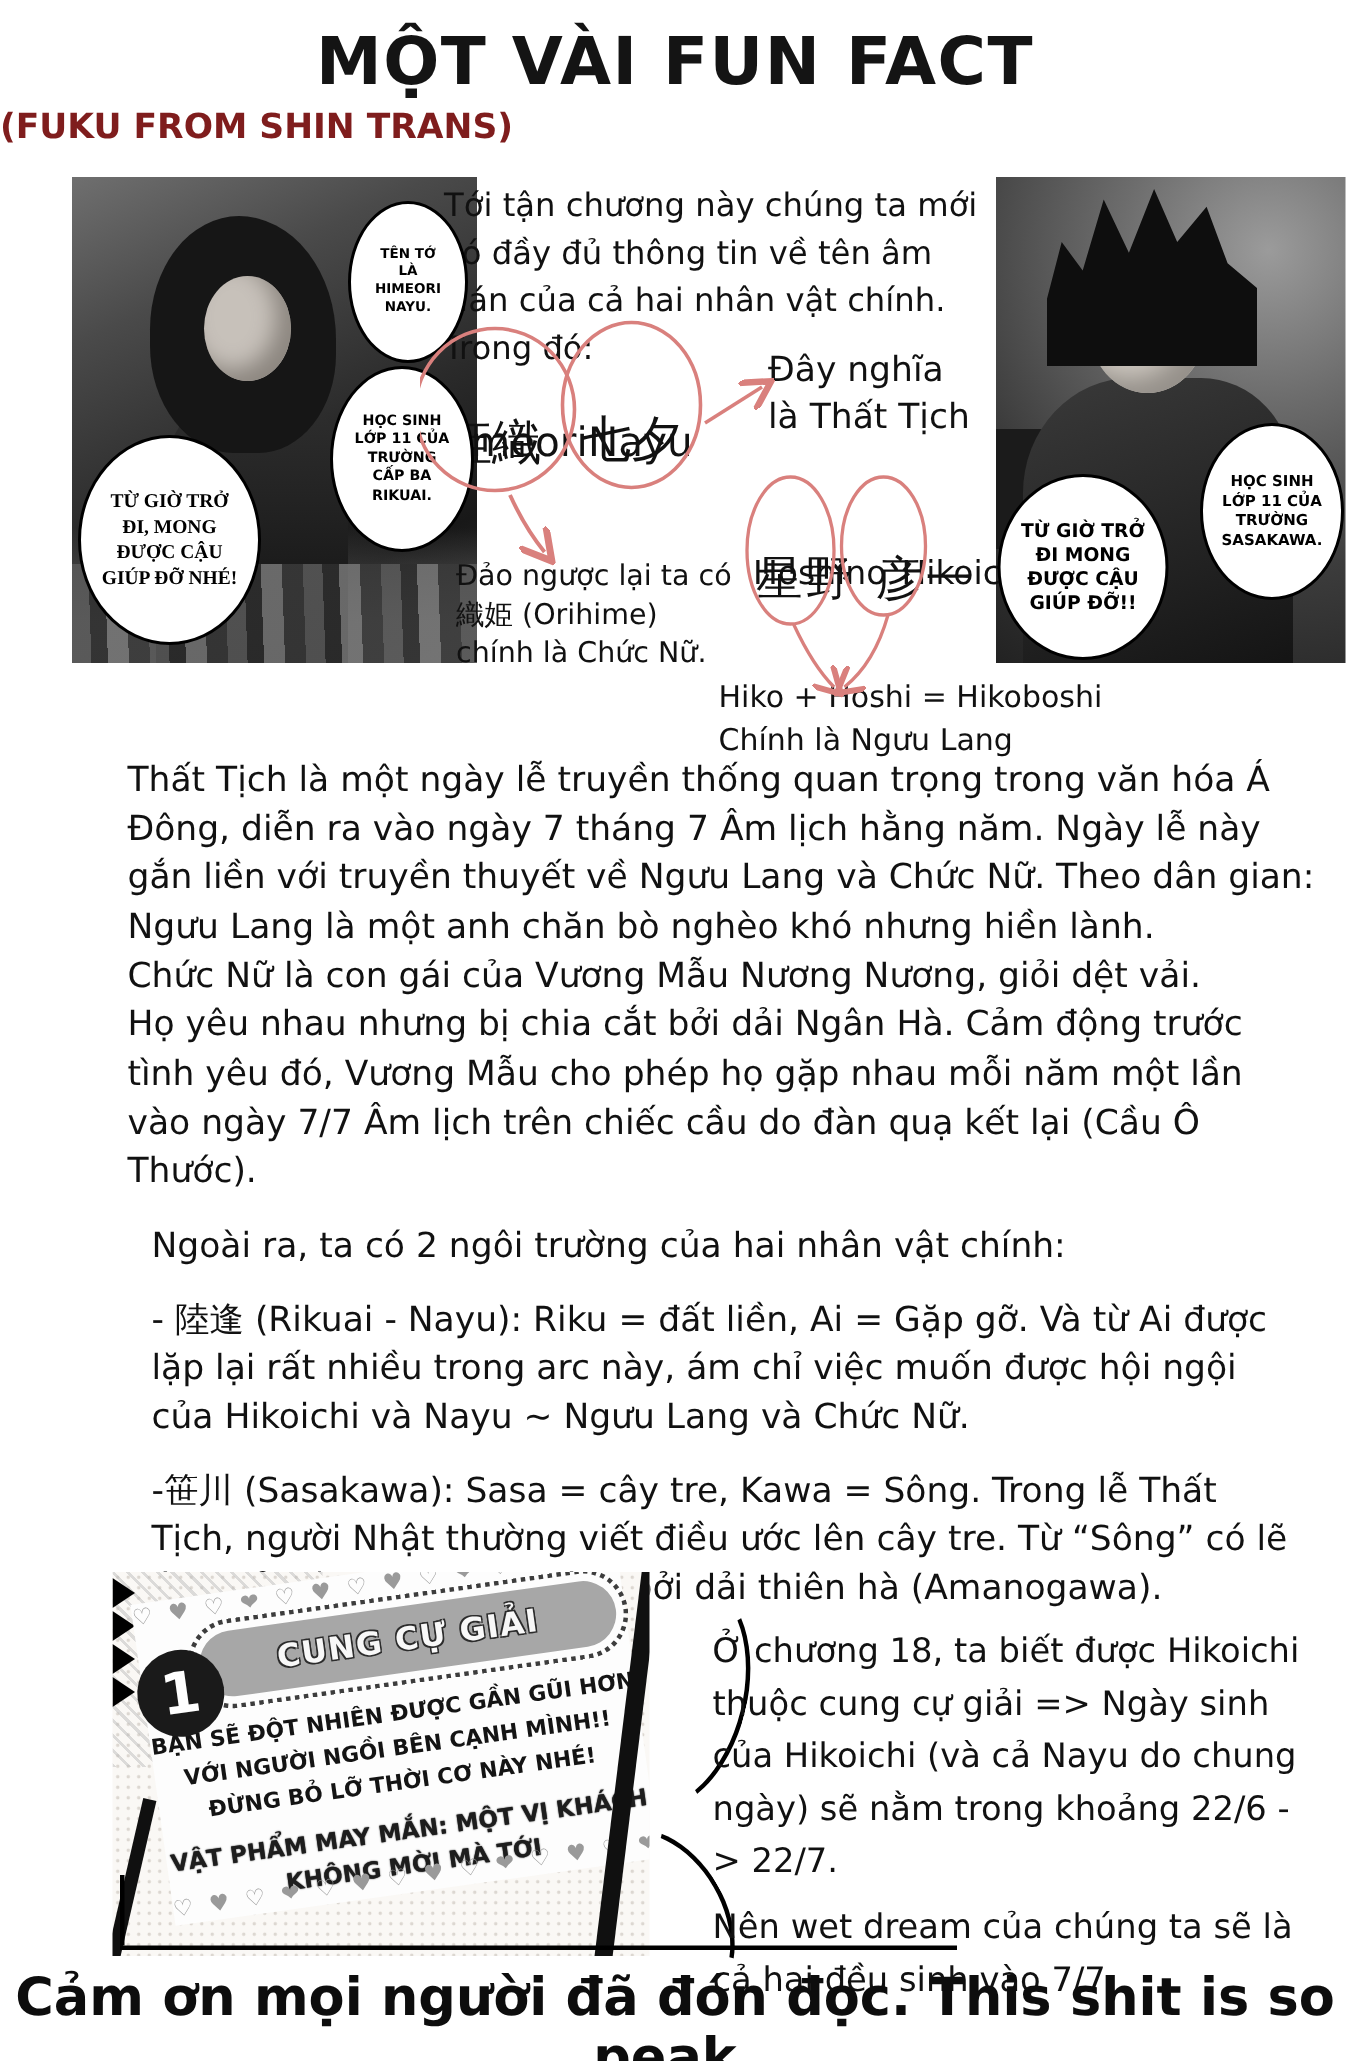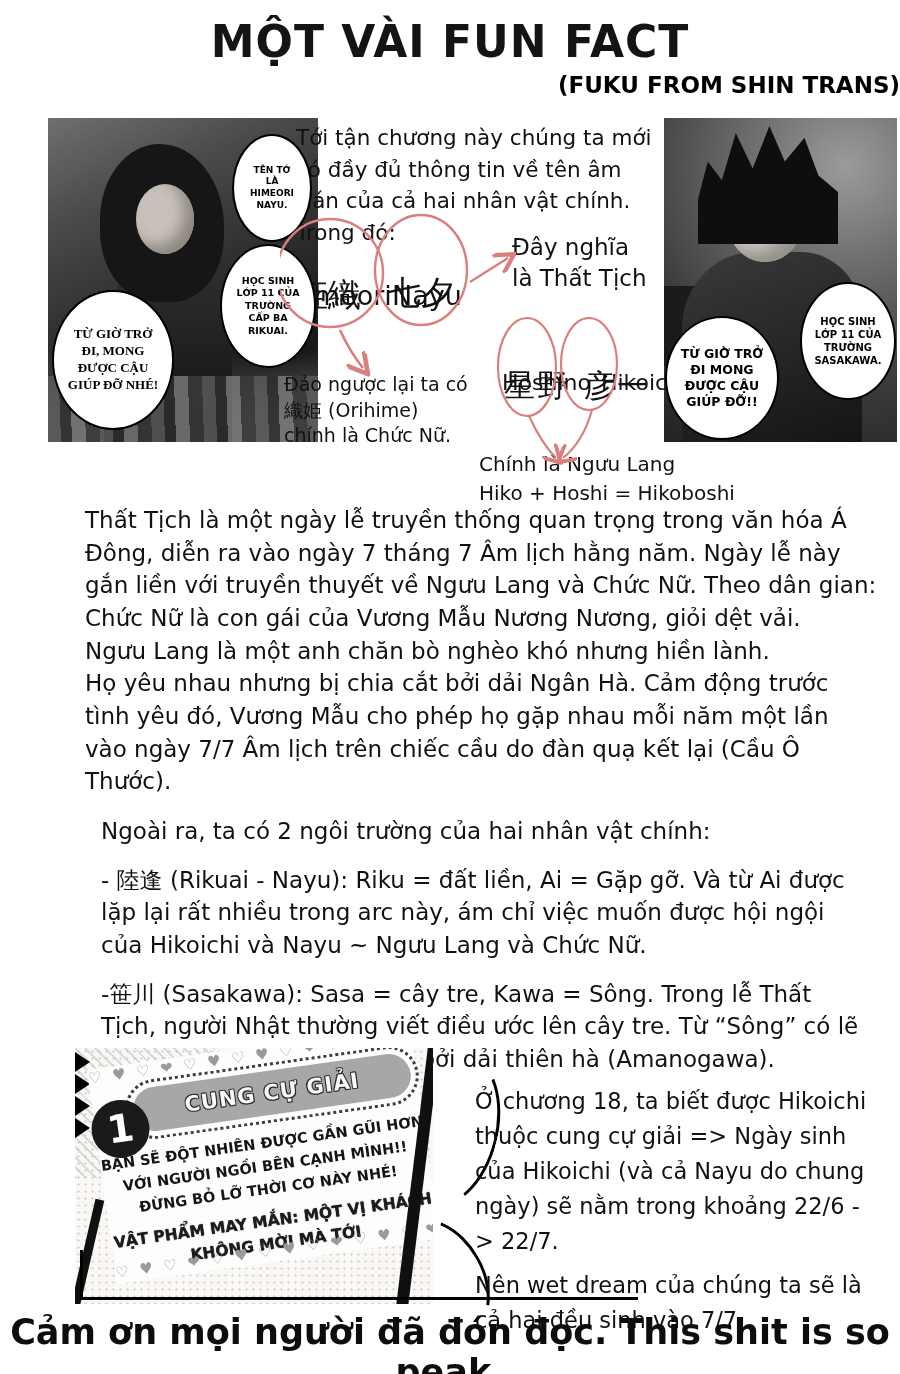--- a/index.html
+++ b/index.html
@@ -2,22 +2,22 @@
 <html><head>
 <meta charset="utf-8">
 <style>
   html,body{margin:0;padding:0;background:#ffffff;}
   .page{position:relative;width:900px;height:1374px;background:#fff;overflow:hidden;
         font-family:"DejaVu Sans","Liberation Sans",sans-serif;color:#111;}
 
   
   .hdr-title{position:absolute;top:16px;left:0;right:0;text-align:center;
     font-size:44px;font-weight:900;letter-spacing:1px;color:#141414;}
-  .hdr-sub{position:absolute;top:72px;left:0;right:0;text-align:right;
-    font-size:23px;font-weight:800;color:#000000;}
+  .hdr-sub{position:absolute;top:72px;left:0;right:0;text-align:left;
+    font-size:23px;font-weight:800;color:#7f1d1d;}
 
   
   .panel{position:absolute;overflow:hidden;}
   .panel-left{left:48px;top:118px;width:270px;height:324px;
     background:linear-gradient(155deg,#6f6f6f 0%,#4a4a4a 25%,#2a2a2a 55%,#181818 78%,#333 100%);}
   .panel-right{left:664px;top:118px;width:233px;height:324px;
     background:radial-gradient(circle at 78% 15%,#9b9b9b 0%,#6d6d6d 30%,#3c3c3c 65%,#222 100%);}
   .crowd{position:absolute;left:0;right:0;bottom:0;height:66px;opacity:.85;
     background:repeating-linear-gradient(88deg,#5a5a5a 0 13px,#2e2e2e 13px 24px,#777 24px 38px,#3a3a3a 38px 52px);}
   .ground{position:absolute;left:0;right:0;bottom:0;height:90px;
@@ -47,21 +47,21 @@
   .rb3{left:1px;top:198px;width:114px;height:124px;font-size:12.5px;}
 
   
   .intro{position:absolute;left:296px;top:122px;width:368px;font-size:21.5px;line-height:1.47;}
   .kanji{font-family:"DejaVu Sans","Liberation Sans",sans-serif;margin-top:35px;}
   .k-himeori{position:absolute;left:295px;top:238px;font-size:33px;}
   .r-himeori{position:absolute;left:286px;top:280px;font-size:27px;}
   .k-nayu{position:absolute;left:388px;top:236px;font-size:33px;}
   .r-nayu{position:absolute;left:392px;top:280px;font-size:27px;}
   .nayu-meaning{position:absolute;left:512px;top:232px;font-size:23px;line-height:1.35;}
-  .himeori-note{position:absolute;left:284px;top:372px;width:190px;font-size:19px;line-height:1.35;}
+  .himeori-note{position:absolute;left:304px;top:372px;width:190px;font-size:19px;line-height:1.35;}
   .hoshino-row{position:absolute;left:504px;top:330px;font-size:31px;letter-spacing:2px;}
   .hoshino-row .gap{display:inline-block;width:14px;}
   .hoshino-romaji{position:absolute;left:502px;top:370px;font-size:22px;}
   .hoshino-romaji .gap{display:inline-block;width:10px;}
   .hikoboshi{position:absolute;left:479px;top:450px;font-size:20px;line-height:1.45;}
 
   .anno{position:absolute;left:280px;top:212px;width:400px;height:300px;z-index:4;pointer-events:none;}
 
   
   .legend{position:absolute;left:85px;top:504px;width:792px;font-size:23px;line-height:1.42;}
@@ -148,44 +148,44 @@
   <div class="himeori-note">Đảo ngược lại ta có 織姫 (Orihime) chính là Chức Nữ.</div>
 
   <div class="hoshino-row kanji">
     <span>星野</span><span class="gap"></span><span>彦一</span>
   </div>
   <div class="hoshino-romaji">
     <span>Hoshino</span><span class="gap"></span><span>Hikoichi</span>
   </div>
 
   <div class="hikoboshi">
+    <div>Hiko + Hoshi = Hikoboshi</div>
     <div>Chính là Ngưu Lang</div>
-    <div>Hiko + Hoshi = Hikoboshi</div>
   </div>
 
   <svg class="anno" viewBox="0 0 400 300">
     <defs>
       <marker id="ah" markerWidth="9" markerHeight="9" refX="5" refY="4.5" orient="auto">
         <path d="M0,0 L8,4.5 L0,9" fill="none" stroke="#d9807d" stroke-width="1.8"></path>
       </marker>
     </defs>
     <ellipse cx="50" cy="61" rx="53" ry="54" fill="none" stroke="#d9807d" stroke-width="2.4"></ellipse>
     <ellipse cx="141" cy="58" rx="46" ry="55" fill="none" stroke="#d9807d" stroke-width="2.4"></ellipse>
     <path d="M190 70 L228 46" fill="none" stroke="#d9807d" stroke-width="2.4" marker-end="url(#ah)"></path>
     <path d="M60 118 Q 70 140 83 156" fill="none" stroke="#d9807d" stroke-width="2.6" marker-end="url(#ah)"></path>
     <ellipse cx="247" cy="155" rx="29" ry="49" fill="none" stroke="#d9807d" stroke-width="2.2"></ellipse>
     <ellipse cx="309" cy="152" rx="28" ry="46" fill="none" stroke="#d9807d" stroke-width="2.2"></ellipse>
     <path d="M249 204 Q 262 232 276 246" fill="none" stroke="#d9807d" stroke-width="2.2" marker-end="url(#ah)"></path>
     <path d="M312 198 Q 303 230 283 246" fill="none" stroke="#d9807d" stroke-width="2.2" marker-end="url(#ah)"></path>
   </svg>
 
   <div class="legend">
     <p>Thất Tịch là một ngày lễ truyền thống quan trọng trong văn hóa Á Đông, diễn ra vào ngày 7 tháng 7 Âm lịch hằng năm. Ngày lễ này gắn liền với truyền thuyết về Ngưu Lang và Chức Nữ. Theo dân gian:</p>
+    <p>Ngưu Lang là một anh chăn bò nghèo khó nhưng hiền lành.</p>
     <p>Chức Nữ là con gái của Vương Mẫu Nương Nương, giỏi dệt vải.</p>
-    <p>Ngưu Lang là một anh chăn bò nghèo khó nhưng hiền lành.</p>
     <p>Họ yêu nhau nhưng bị chia cắt bởi dải Ngân Hà. Cảm động trước tình yêu đó, Vương Mẫu cho phép họ gặp nhau mỗi năm một lần vào ngày 7/7 Âm lịch trên chiếc cầu do đàn quạ kết lại (Cầu Ô Thước).</p>
   </div>
 
   <div class="schools">
     <p>Ngoài ra, ta có 2 ngôi trường của hai nhân vật chính:</p>
     <p>- 陸逢 (Rikuai - Nayu): Riku = đất liền, Ai = Gặp gỡ. Và từ Ai được lặp lại rất nhiều trong arc này, ám chỉ việc muốn được hội ngội của Hikoichi và Nayu ~ Ngưu Lang và Chức Nữ.</p>
     <p>-笹川 (Sasakawa): Sasa = cây tre, Kawa = Sông. Trong lễ Thất Tịch, người Nhật thường viết điều ước lên cây tre. Từ “Sông” có lẽ ám chỉ việc họ bị chia cách bởi dải thiên hà (Amanogawa).</p>
   </div>
 
   <div class="card-panel">

